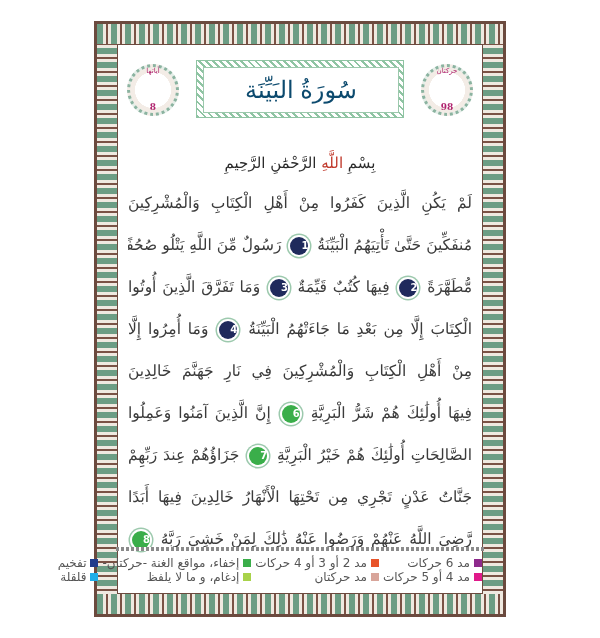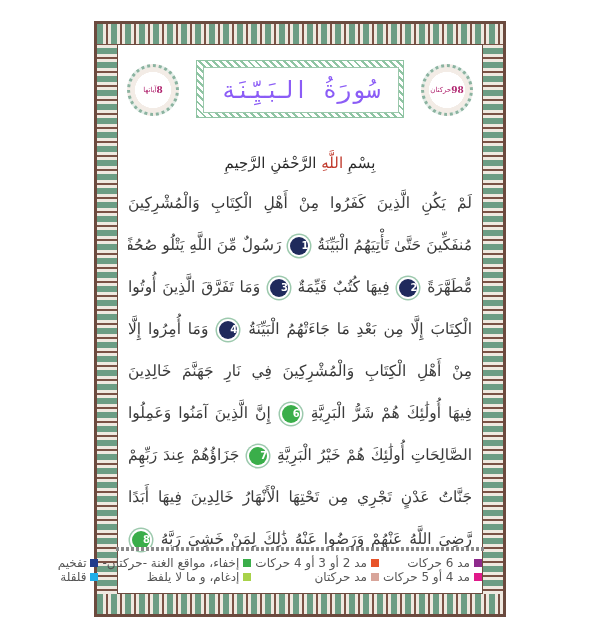--- a/index.html
+++ b/index.html
@@ -25,28 +25,28 @@
     position:absolute; left:196px; top:60px; width:208px; height:58px;
     box-sizing:border-box; padding:6px;
     background: repeating-linear-gradient(45deg, #8fc4a3 0 2px, #ffffff 2px 5px);
     border:1px solid #8fc4a3;
   }
   .title-box-inner {
     width:100%; height:100%; background:#fff; display:flex; align-items:center; justify-content:center;
     border:1px solid #9cc9ad;
   }
   .surah-name {
-    font-family:Liberation Mono, monospace; font-size:24px; color:#8b5cf6; direction:rtl;
+    font-family:Liberation Sans, sans-serif; font-size:24px; color:#0c4a6e; direction:rtl;
   }
   .medallion {
     position:absolute; top:90px; width:52px; height:52px; margin-top:-26px;
     border-radius:50%; box-sizing:border-box;
     border:3px dotted #8bb3a0;
     background: radial-gradient(circle, #ffffff 55%, #f3ece6 56%, #f3ece6 70%, #e4eee8 72%);
-    display:flex; flex-direction:row; align-items:center; justify-content:center;
+    display:flex; flex-direction:column; align-items:center; justify-content:space-between;
     font-family:"DejaVu Serif", serif;
   }
   .medallion .m-label { font-size:7px; color:#b0246f; direction:rtl; line-height:9px; }
   .medallion .m-num { font-size:9px; color:#b0246f; font-weight:bold; line-height:11px; }
   .med-left { left:127px; }
   .med-right { left:421px; }
   .basmala {
     position:absolute; left:200px; top:154px; width:200px; text-align:center;
     font-family:"DejaVu Serif", serif; font-size:15px; color:#2b2b2b; direction:rtl;
   }

